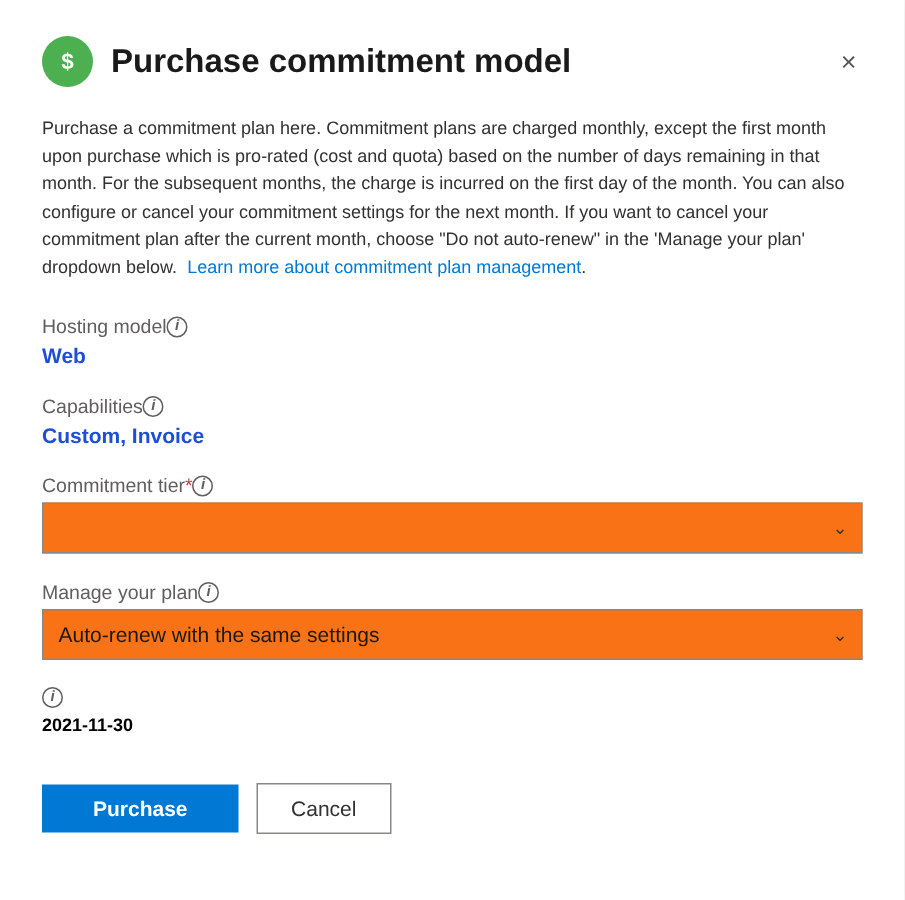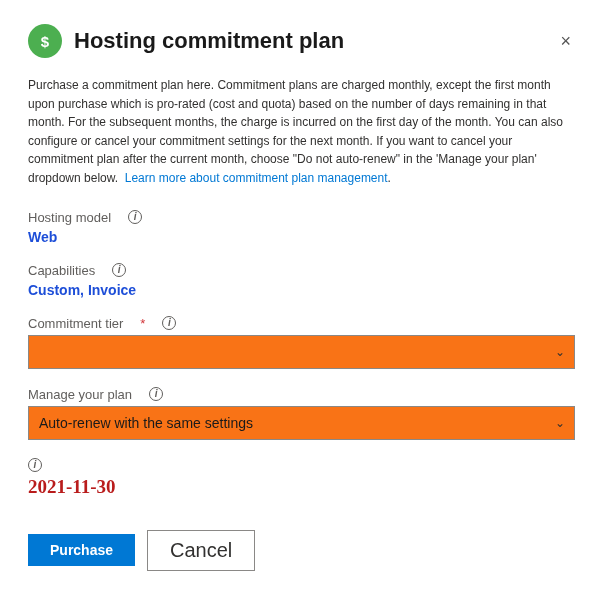--- a/index.html
+++ b/index.html
@@ -84,22 +84,22 @@
       color: #0078d4;
       text-decoration: none;
     }
 
     .field-group {
       margin-bottom: 18px;
     }
 
     .field-label {
       display: flex;
-      align-items: flex-start;
-      gap: 17px;
+      align-items: flex-end;
+      gap: 0;
       color: #605e5c;
       font-size: 13px;
       margin-bottom: 4px;
     }
 
     .field-label .required {
       color: #d13438;
     }
 
     .info-icon {
@@ -146,65 +146,64 @@
       right: 10px;
       top: 50%;
       transform: translateY(-50%);
       pointer-events: none;
       color: #323130;
       font-size: 12px;
     }
 
     .auto-renewal-date {
       font-weight: 600;
-      color: #b91c1c;
-      font-size: 19px;
+      color: #000000;
+      font-size: 12px;
       margin-top: 4px;
-      font-family: Liberation Serif, serif;
     }
 
     .dialog-footer {
       margin-top: 32px;
       display: flex;
       gap: 12px;
       align-items: center;
     }
 
     .btn-purchase {
       background: #0078d4;
       color: white;
       border: none;
-      padding: 8px 22px;
+      padding: 8px 34px;
       font-size: 14px;
       font-weight: 600;
       cursor: pointer;
       min-width: 90px;
     }
 
     .btn-cancel {
       background: white;
       color: #323130;
       border: 1px solid #8a8886;
       padding: 8px 22px;
-      font-size: 20px;
+      font-size: 14px;
       cursor: pointer;
       min-width: 80px;
     }
   </style>
 </head>
 <body>
 
 <div class="dialog">
 
   <div class="dialog-header">
     <div class="header-left">
       <div class="dialog-icon">
         <span>$</span>
       </div>
-      <h1 class="dialog-title">Hosting commitment plan</h1>
+      <h1 class="dialog-title">Purchase commitment model</h1>
     </div>
     <button class="close-btn">×</button>
   </div>
 
   <p class="description">
     <span>Purchase a commitment plan here. Commitment plans are charged monthly, except the first month upon purchase which is pro-rated (cost and quota) based on the number of days remaining in that month. For the subsequent months, the charge is incurred on the first day of the month. You can also configure or cancel your commitment settings for the next month. If you want to cancel your commitment plan after the current month, choose "Do not auto-renew" in the 'Manage your plan' dropdown below.</span>
     &nbsp;<a href="#">Learn more about commitment plan management</a>.
   </p>
 
   <div class="field-group">

